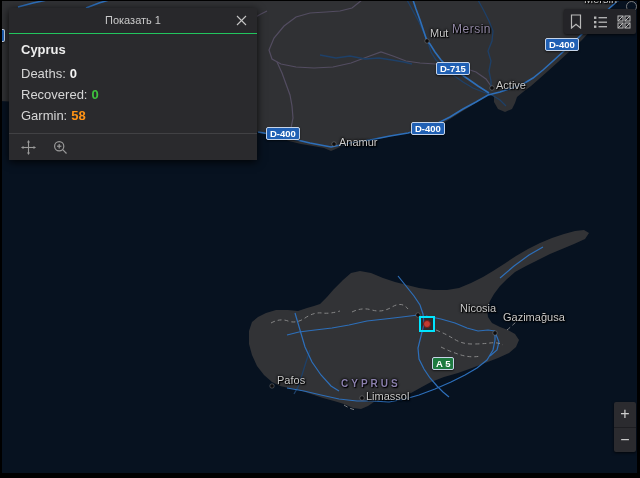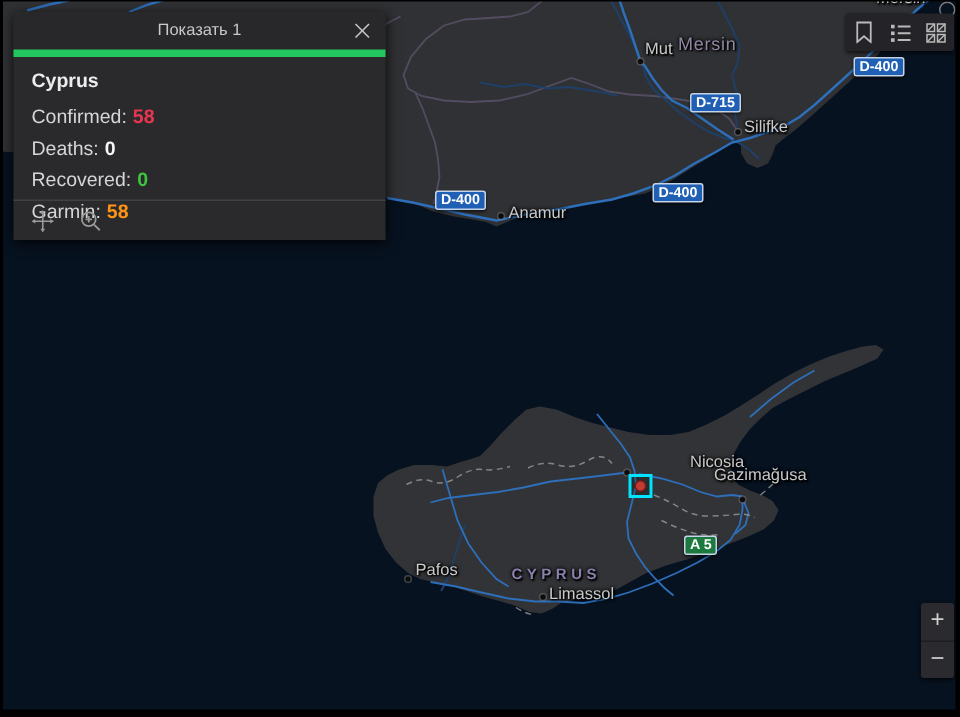--- a/index.html
+++ b/index.html
@@ -10,34 +10,34 @@
 
   
   .lbl{position:absolute;z-index:2;color:#c9c9c9;font-size:11px;white-space:nowrap;
        text-shadow:0 0 2px #000,0 0 3px #000,1px 1px 1px #000;pointer-events:none;}
   .lbl-region{color:#9087a3;font-size:12px;letter-spacing:.5px;}
   .lbl-country{color:#8b80ad;font-size:10px;font-weight:bold;letter-spacing:3px;}
 
   
   .shield{position:absolute;z-index:2;background:#2060b4;border:1px solid #c6d4e8;border-radius:2px;
           color:#fff;font-size:9.5px;font-weight:bold;line-height:11px;padding:0 3px;height:11px;
-          box-shadow:0 1px 2px rgba(0,0,0,.6);margin-left:24px;}
+          box-shadow:0 1px 2px rgba(0,0,0,.6);}
   .shield-green{background:#1d7a3f;}
   .shield-sliver{width:4px;height:11px;padding:0;border-left:none;overflow:hidden;}
 
   
   .marker{position:absolute;z-index:3;width:12px;height:12px;border:2px solid #00e5ff;
           display:flex;align-items:center;justify-content:center;background:rgba(0,0,0,.15);}
   .marker .dot-red{width:8px;height:8px;border-radius:50%;background:#c23a32;border:1px solid #6e1d1a;box-sizing:border-box;}
 
   
   .popup{position:absolute;left:9px;top:8px;width:248px;height:152px;z-index:20;background:#2a2a2d;
          box-shadow:0 2px 8px rgba(0,0,0,.85);color:#d6d6d6;}
   .popup-header{position:relative;height:25px;line-height:25px;text-align:center;font-size:11px;
-                color:#c9c9c9;border-bottom:5px solid #22c55e;background:#28282b;}
+                color:#c9c9c9;border-bottom:1px solid #22c55e;background:#28282b;}
   .popup-close{position:absolute;right:5px;top:0;width:22px;height:25px;display:flex;align-items:center;
                justify-content:center;cursor:pointer;}
   .popup-body{padding:6px 12px 0 12px;}
   .popup-title{font-size:13px;font-weight:bold;color:#ededed;margin:2px 0 6px 0;}
   .popup-row{font-size:13px;line-height:21px;color:#d6d6d6;}
   .popup-row b{margin-left:4px;}
   .v-confirmed{color:#e8354f;}
   .v-deaths{color:#f5f5f5;}
   .v-recovered{color:#3ec43e;}
   .v-active{color:#ff9315;}
@@ -152,24 +152,24 @@
 
   <div class="shield" style="left:266px;top:127px;">D-400</div>
   <div class="shield" style="left:411px;top:122px;">D-400</div>
   <div class="shield" style="left:545px;top:38px;">D-400</div>
   <div class="shield" style="left:436px;top:62px;">D-715</div>
   <div class="shield shield-green" style="left:432px;top:357px;">A 5</div>
   <div class="shield shield-sliver" style="left:0;top:29px;"></div>
 
   <div class="lbl" style="left:430px;top:27px;">Mut</div>
   <div class="lbl lbl-region" style="left:452px;top:22px;">Mersin</div>
-  <div class="lbl" style="left:496px;top:79px;">Silifke</div>
+  <div class="lbl" style="left:496px;top:79px;">Active</div>
   <div class="lbl" style="left:339px;top:136px;">Anamur</div>
   <div class="lbl" style="left:421px;top:302px;padding-left:39px;">Nicosia</div>
-  <div class="lbl" style="left:476px;top:311px;">Gazimağusa</div>
+  <div class="lbl" style="left:503px;top:311px;">Gazimağusa</div>
   <div class="lbl" style="left:277px;top:374px;">Pafos</div>
   <div class="lbl" style="left:366px;top:390px;">Limassol</div>
   <div class="lbl lbl-country" style="left:341px;top:378px;">CYPRUS</div>
   <div class="lbl" style="left:584px;top:-7px;">Mersin</div>
   <div class="partial-circle"></div>
 
   <div class="marker" style="left:419px;top:316px;">
     <div class="dot-red"></div>
   </div>
 
@@ -178,23 +178,20 @@
       <span>Показать 1</span>
       <span class="popup-close">
         <svg width="11" height="11" viewBox="0 0 11 11">
           <line x1="1" y1="1" x2="10" y2="10" stroke="#c5c5c5" stroke-width="1.1"></line>
           <line x1="10" y1="1" x2="1" y2="10" stroke="#c5c5c5" stroke-width="1.1"></line>
         </svg>
       </span>
     </div>
     <div class="popup-body">
       <div class="popup-title">Cyprus</div>
-      <div class="popup-row">
-        <span>Confirmed:</span><b class="v-confirmed">58</b>
-      </div>
       <div class="popup-row">
         <span>Deaths:</span><b class="v-deaths">0</b>
       </div>
       <div class="popup-row">
         <span>Recovered:</span><b class="v-recovered">0</b>
       </div>
       <div class="popup-row">
         <span>Garmin:</span><b class="v-active">58</b>
       </div>
     </div>

